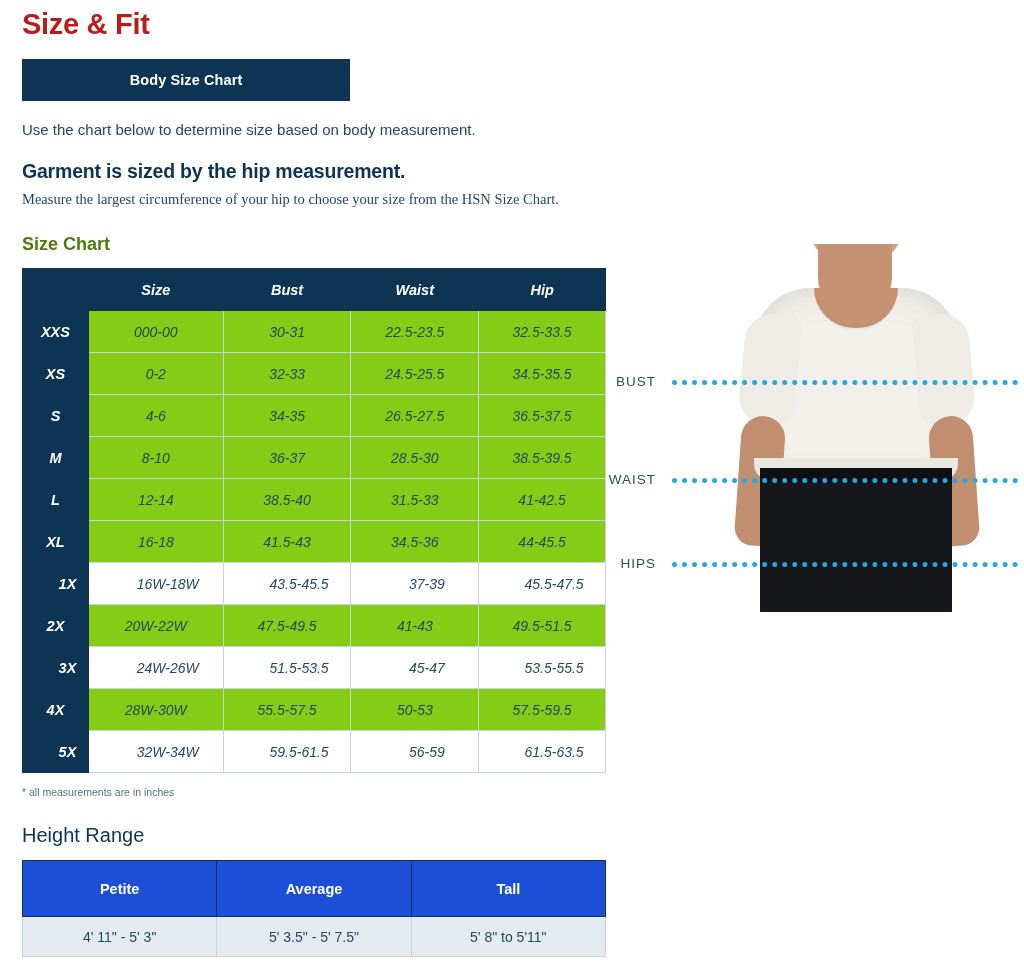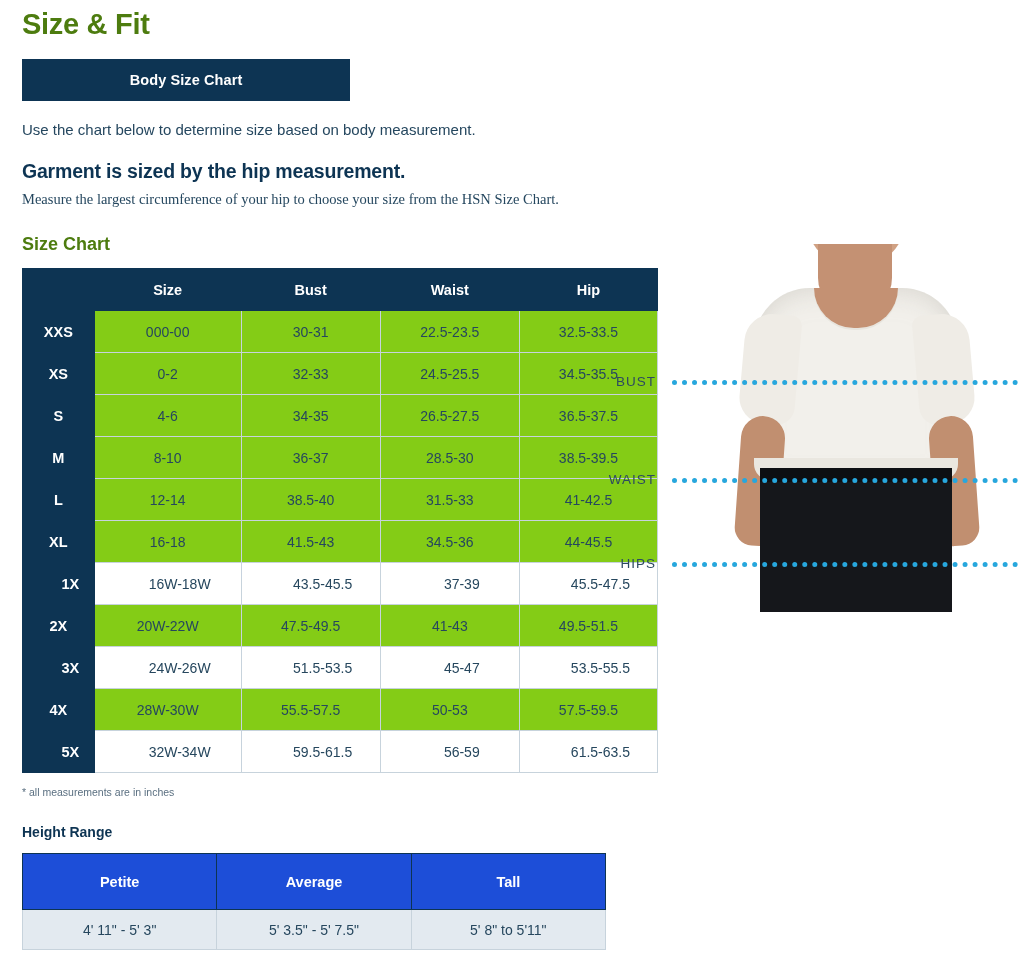--- a/index.html
+++ b/index.html
@@ -21,21 +21,21 @@
   .content {
     position: absolute;
     left: 22px;
     top: 0;
     width: 640px;
   }
 
   h1.title {
     font-size: 29px;
     font-weight: bold;
-    color: #4d7c0f;
+    color: #b91c1c;
     margin: 8px 0 0 0;
     letter-spacing: -0.3px;
   }
 
   .tab-button {
     margin-top: 18px;
     width: 328px;
     height: 42px;
     background: #0d3453;
     color: #ffffff;
@@ -76,21 +76,21 @@
     color: #4d7c0f;
   }
 
   table {
     border-collapse: collapse;
     margin-top: 13px;
     font-size: 14px;
   }
 
   
-  table.size-chart { width: 636px; }
+  table.size-chart { width: 584px; font-style: italic; }
   table.size-chart th,
   table.size-chart td {
     border: 1px solid #c7d3dc;
     height: 42px;
     text-align: center;
     font-weight: 400;
     color: #26475e;
   }
   table.size-chart thead th {
     background: #0d3453;
@@ -121,22 +121,22 @@
 
   .footnote {
     margin-top: 13px;
     font-size: 10.5px;
     color: #5a6f80;
   }
 
   
   h2.height-head {
     margin: 26px 0 0 0;
-    font-size: 14px;
-    font-weight: bold;
+    font-size: 20px;
+    font-weight: normal;
     color: #0d3453;
   }
   table.height-range { width: 584px; }
   table.height-range th {
     background: #1d4ed8;
     color: #ffffff;
     font-weight: bold;
     font-size: 14.5px;
     height: 56px;
     border: 1px solid #0d3453;

